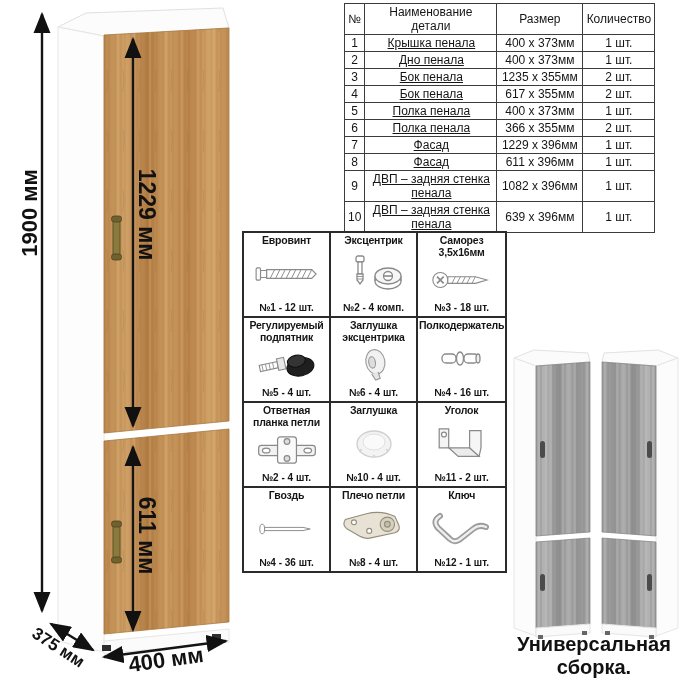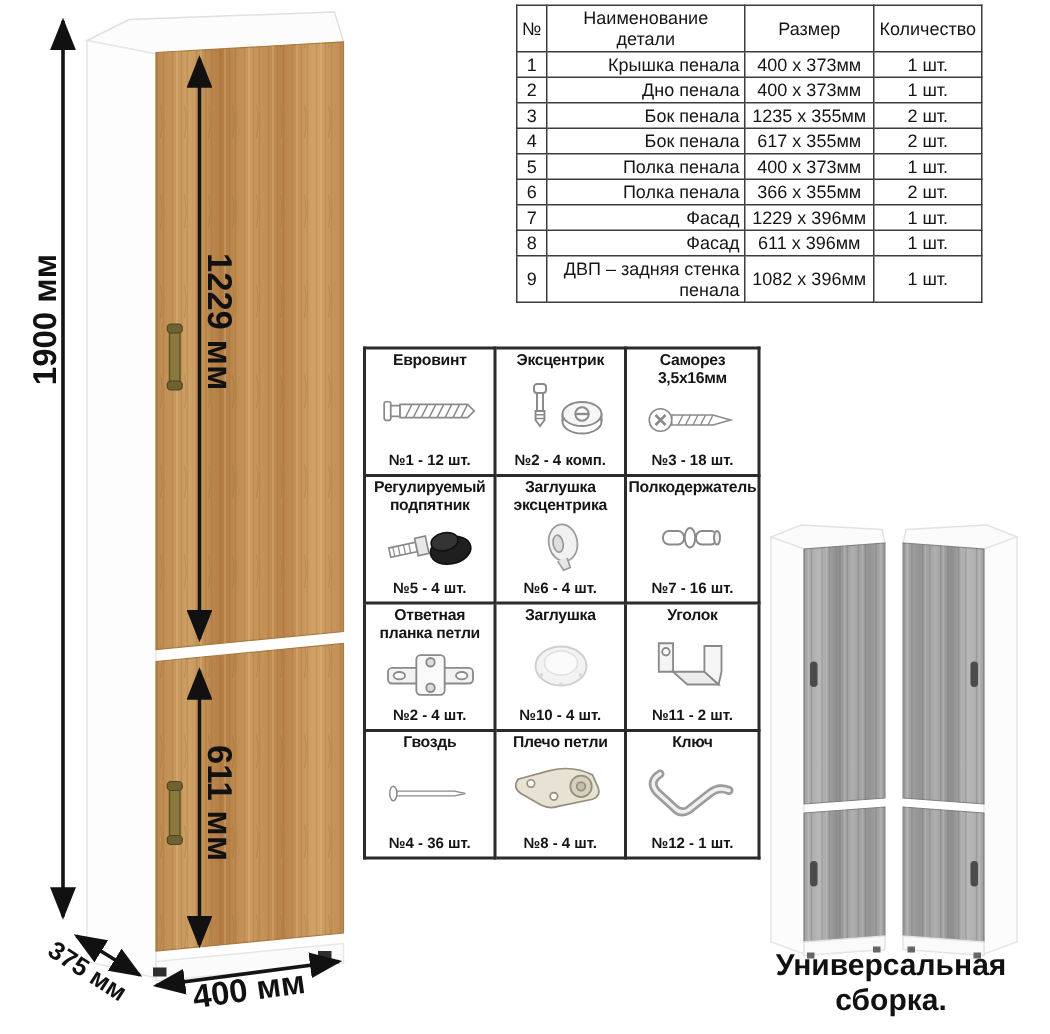--- a/index.html
+++ b/index.html
@@ -14,21 +14,21 @@
   .dim-l{left:86px;top:522px;width:120px;font-size:23px;transform:rotate(90deg);}
   .dim-d{left:13px;top:638px;width:90px;font-size:17px;transform:rotate(33deg);}
   .dim-w{left:101px;top:647px;width:130px;font-size:22px;transform:rotate(-8deg);}
 
   
   table.parts{position:absolute;left:344px;top:3px;border-collapse:collapse;font-size:12px;line-height:14px;}
   table.parts th,table.parts td{border:1px solid #3c3c3c;padding:1px 3px;font-weight:normal;}
   table.parts th{text-align:center;height:15px;}
   table.parts td{height:13px;}
   .tc{text-align:center;}
-  .tl{text-align:right;padding-left:4px !important;}
+  .tl{text-align:center;padding-left:4px !important;text-decoration:underline;}
 
   
   table.hw{position:absolute;left:242px;top:231px;border-collapse:collapse;table-layout:fixed;}
   table.hw td{border:2px solid #2b2b2b;width:85px;height:83px;padding:0;vertical-align:top;}
   table.hw td.none{border:none;background:transparent;}
   .hw-in{display:flex;flex-direction:column;justify-content:space-between;align-items:center;
          height:83px;padding:2px 1px;box-sizing:border-box;}
   .hw-t{font-size:10.5px;font-weight:bold;text-align:center;line-height:11.5px;letter-spacing:-0.2px;}
   .hw-c{font-size:10px;font-weight:bold;line-height:12px;}
   .hw-i{flex:1 1 auto;display:flex;align-items:center;justify-content:center;}
@@ -166,20 +166,26 @@
           <td class="tl">Фасад</td>
           <td class="tc">611 x 396мм</td>
           <td class="tc">1 шт.</td>
         </tr>
     <tr>
           <td class="tc">9</td>
           <td class="tl">ДВП – задняя стенка пенала</td>
           <td class="tc">1082 x 396мм</td>
           <td class="tc">1 шт.</td>
         </tr>
+    <tr>
+          <td class="tc">10</td>
+          <td class="tl">ДВП – задняя стенка пенала</td>
+          <td class="tc">639 x 396мм</td>
+          <td class="tc">1 шт.</td>
+        </tr>
   </tbody>
     </table>
 
   <table class="hw">
     <tbody>
         <tr>
       <td>
             <div class="hw-in">
         <div class="hw-t">Евровинт</div>
         <div class="hw-i">
@@ -272,21 +278,21 @@
         <div class="hw-i">
                 <svg width="76" height="28" viewBox="0 0 76 28">
           <g stroke="#8a8a8a" stroke-width="1.3" fill="#fff">
             <rect x="18" y="9" width="14" height="9" rx="4"></rect>
             <ellipse cx="36" cy="13.5" rx="3.5" ry="6.5"></ellipse>
             <rect x="40" y="9" width="14" height="9" rx="4"></rect>
             <ellipse cx="54" cy="13.5" rx="2" ry="4.5" fill="#f0f0f0"></ellipse>
           </g>
                 </svg>
               </div>
-        <div class="hw-c">№7 - 16 шт.</div>
+        <div class="hw-c">№4 - 16 шт.</div>
       </div>
           </td>
     </tr>
     <tr>
       <td>
             <div class="hw-in">
         <div class="hw-t">Ответная планка петли</div>
         <div class="hw-i">
                 <svg width="76" height="34" viewBox="0 0 76 36">
           <g stroke="#8a8a8a" stroke-width="1.3" fill="#f2f2f2">

